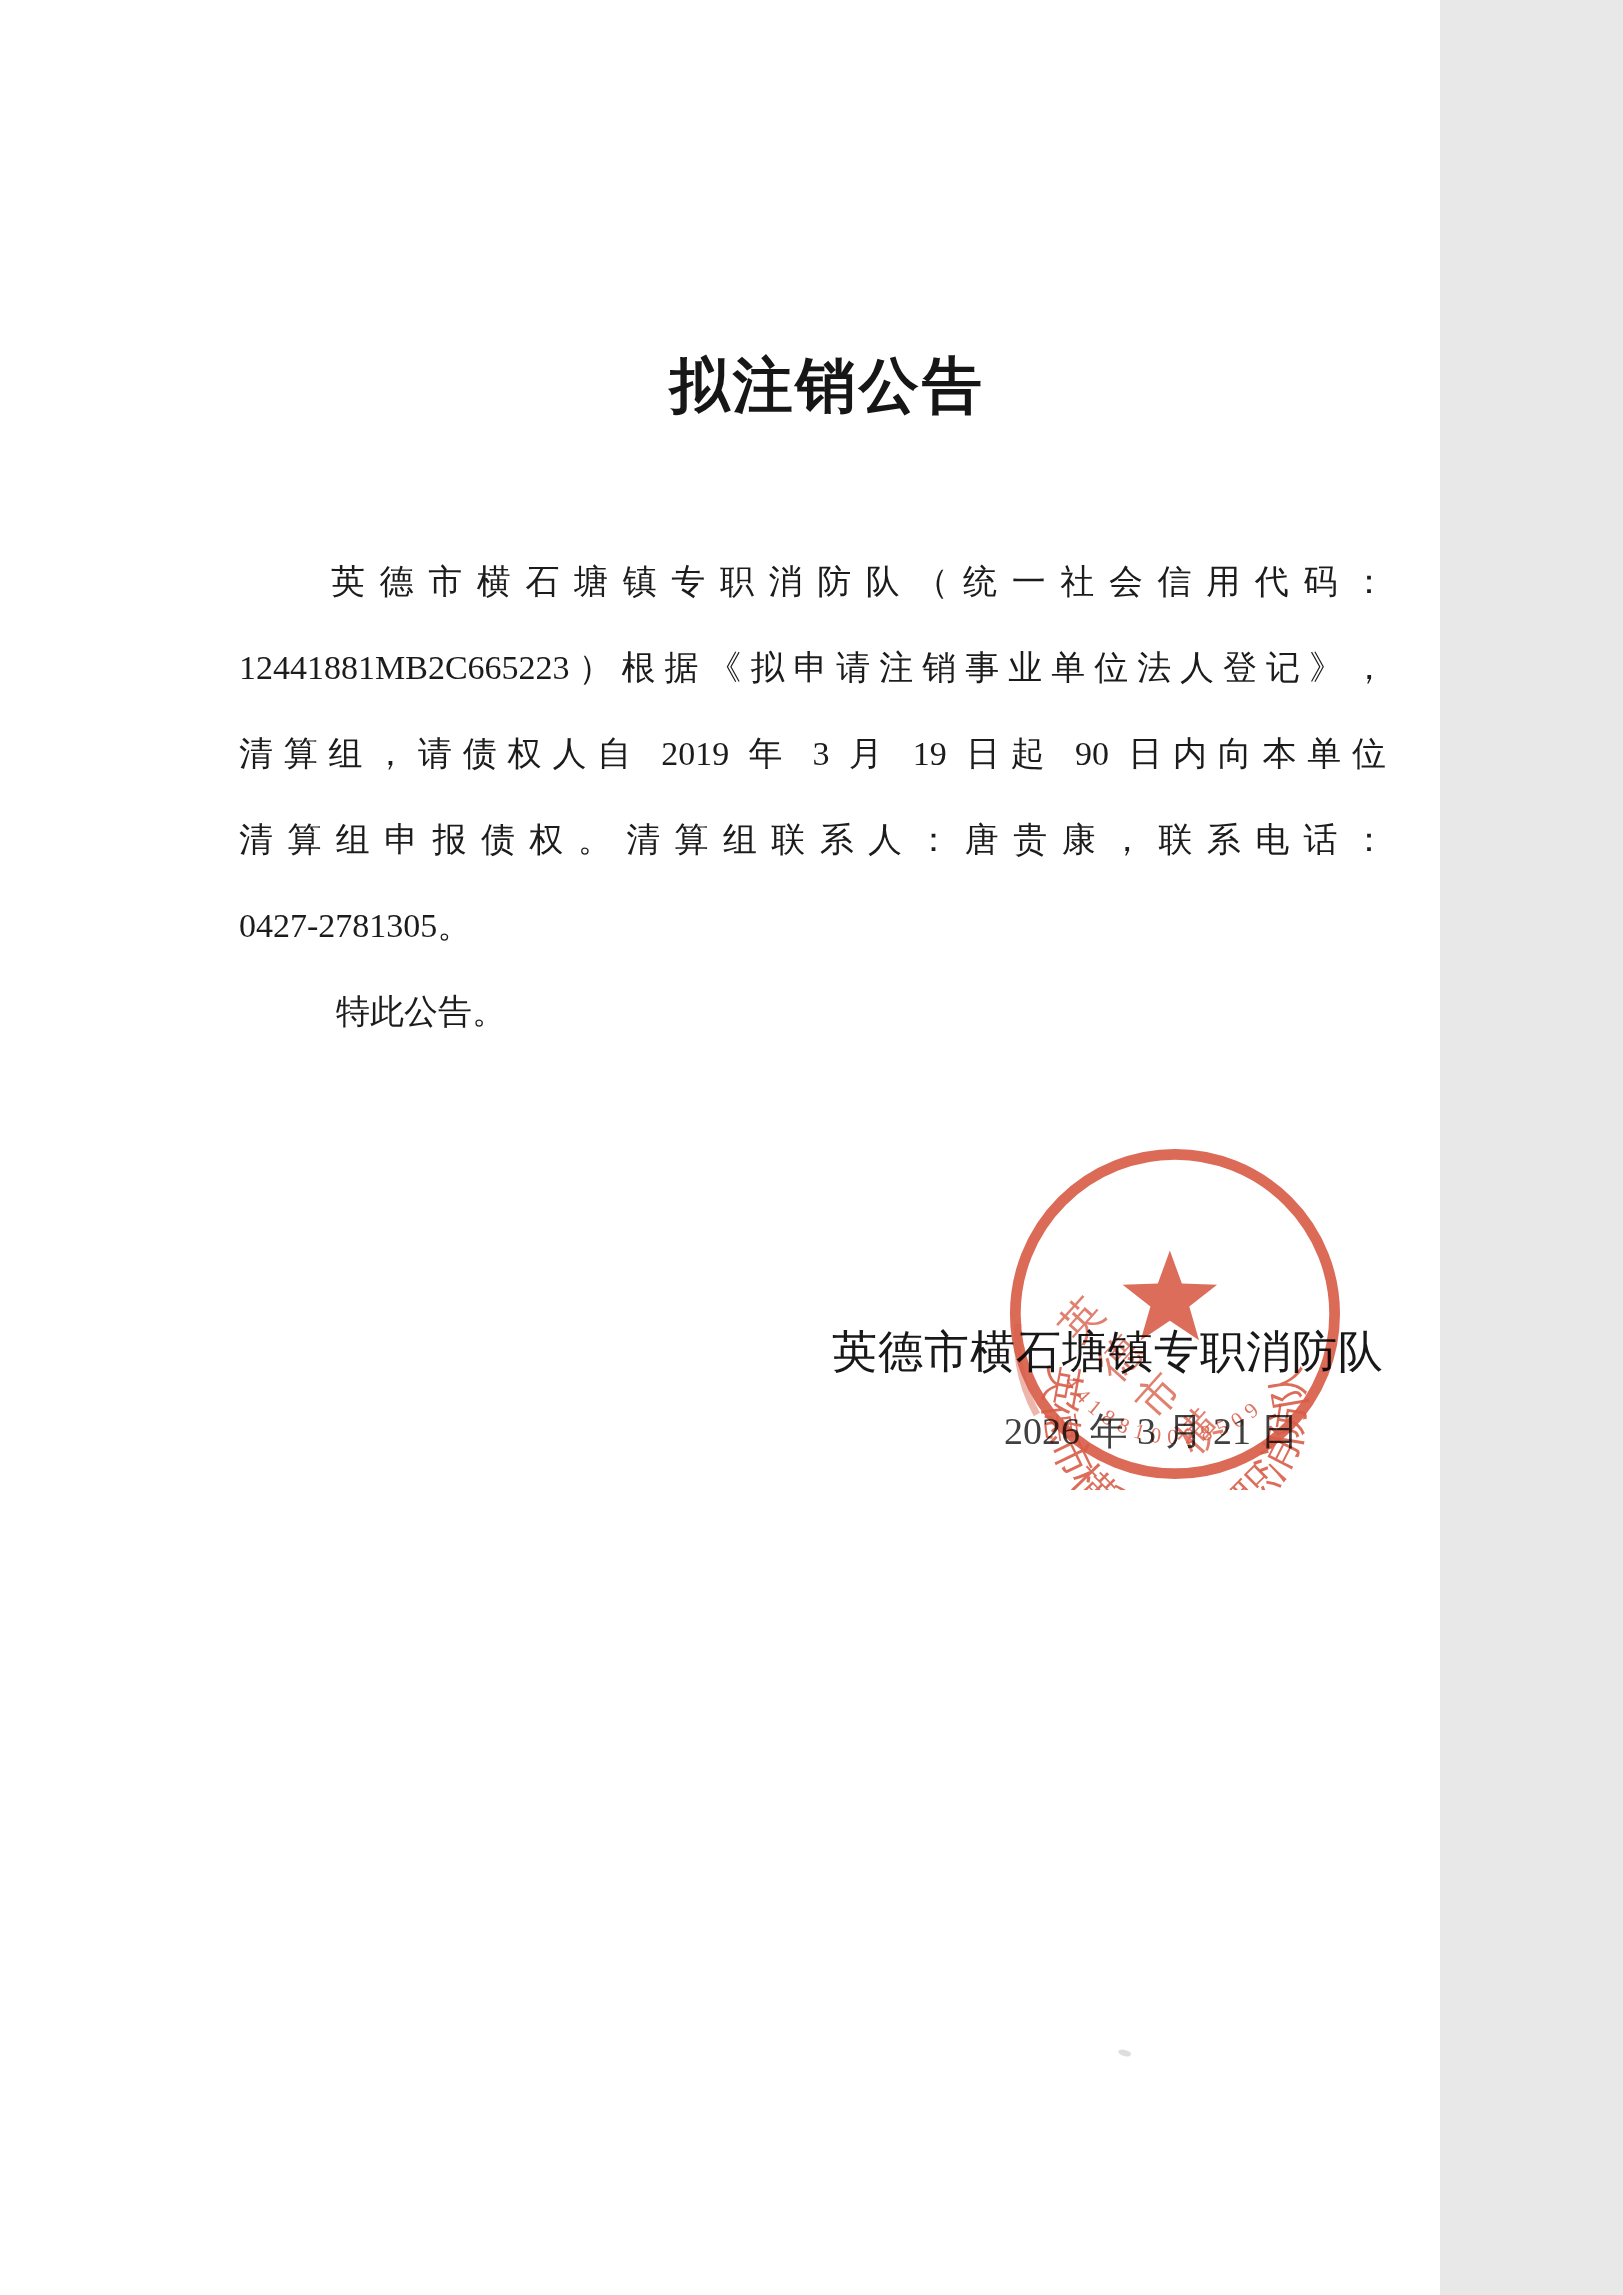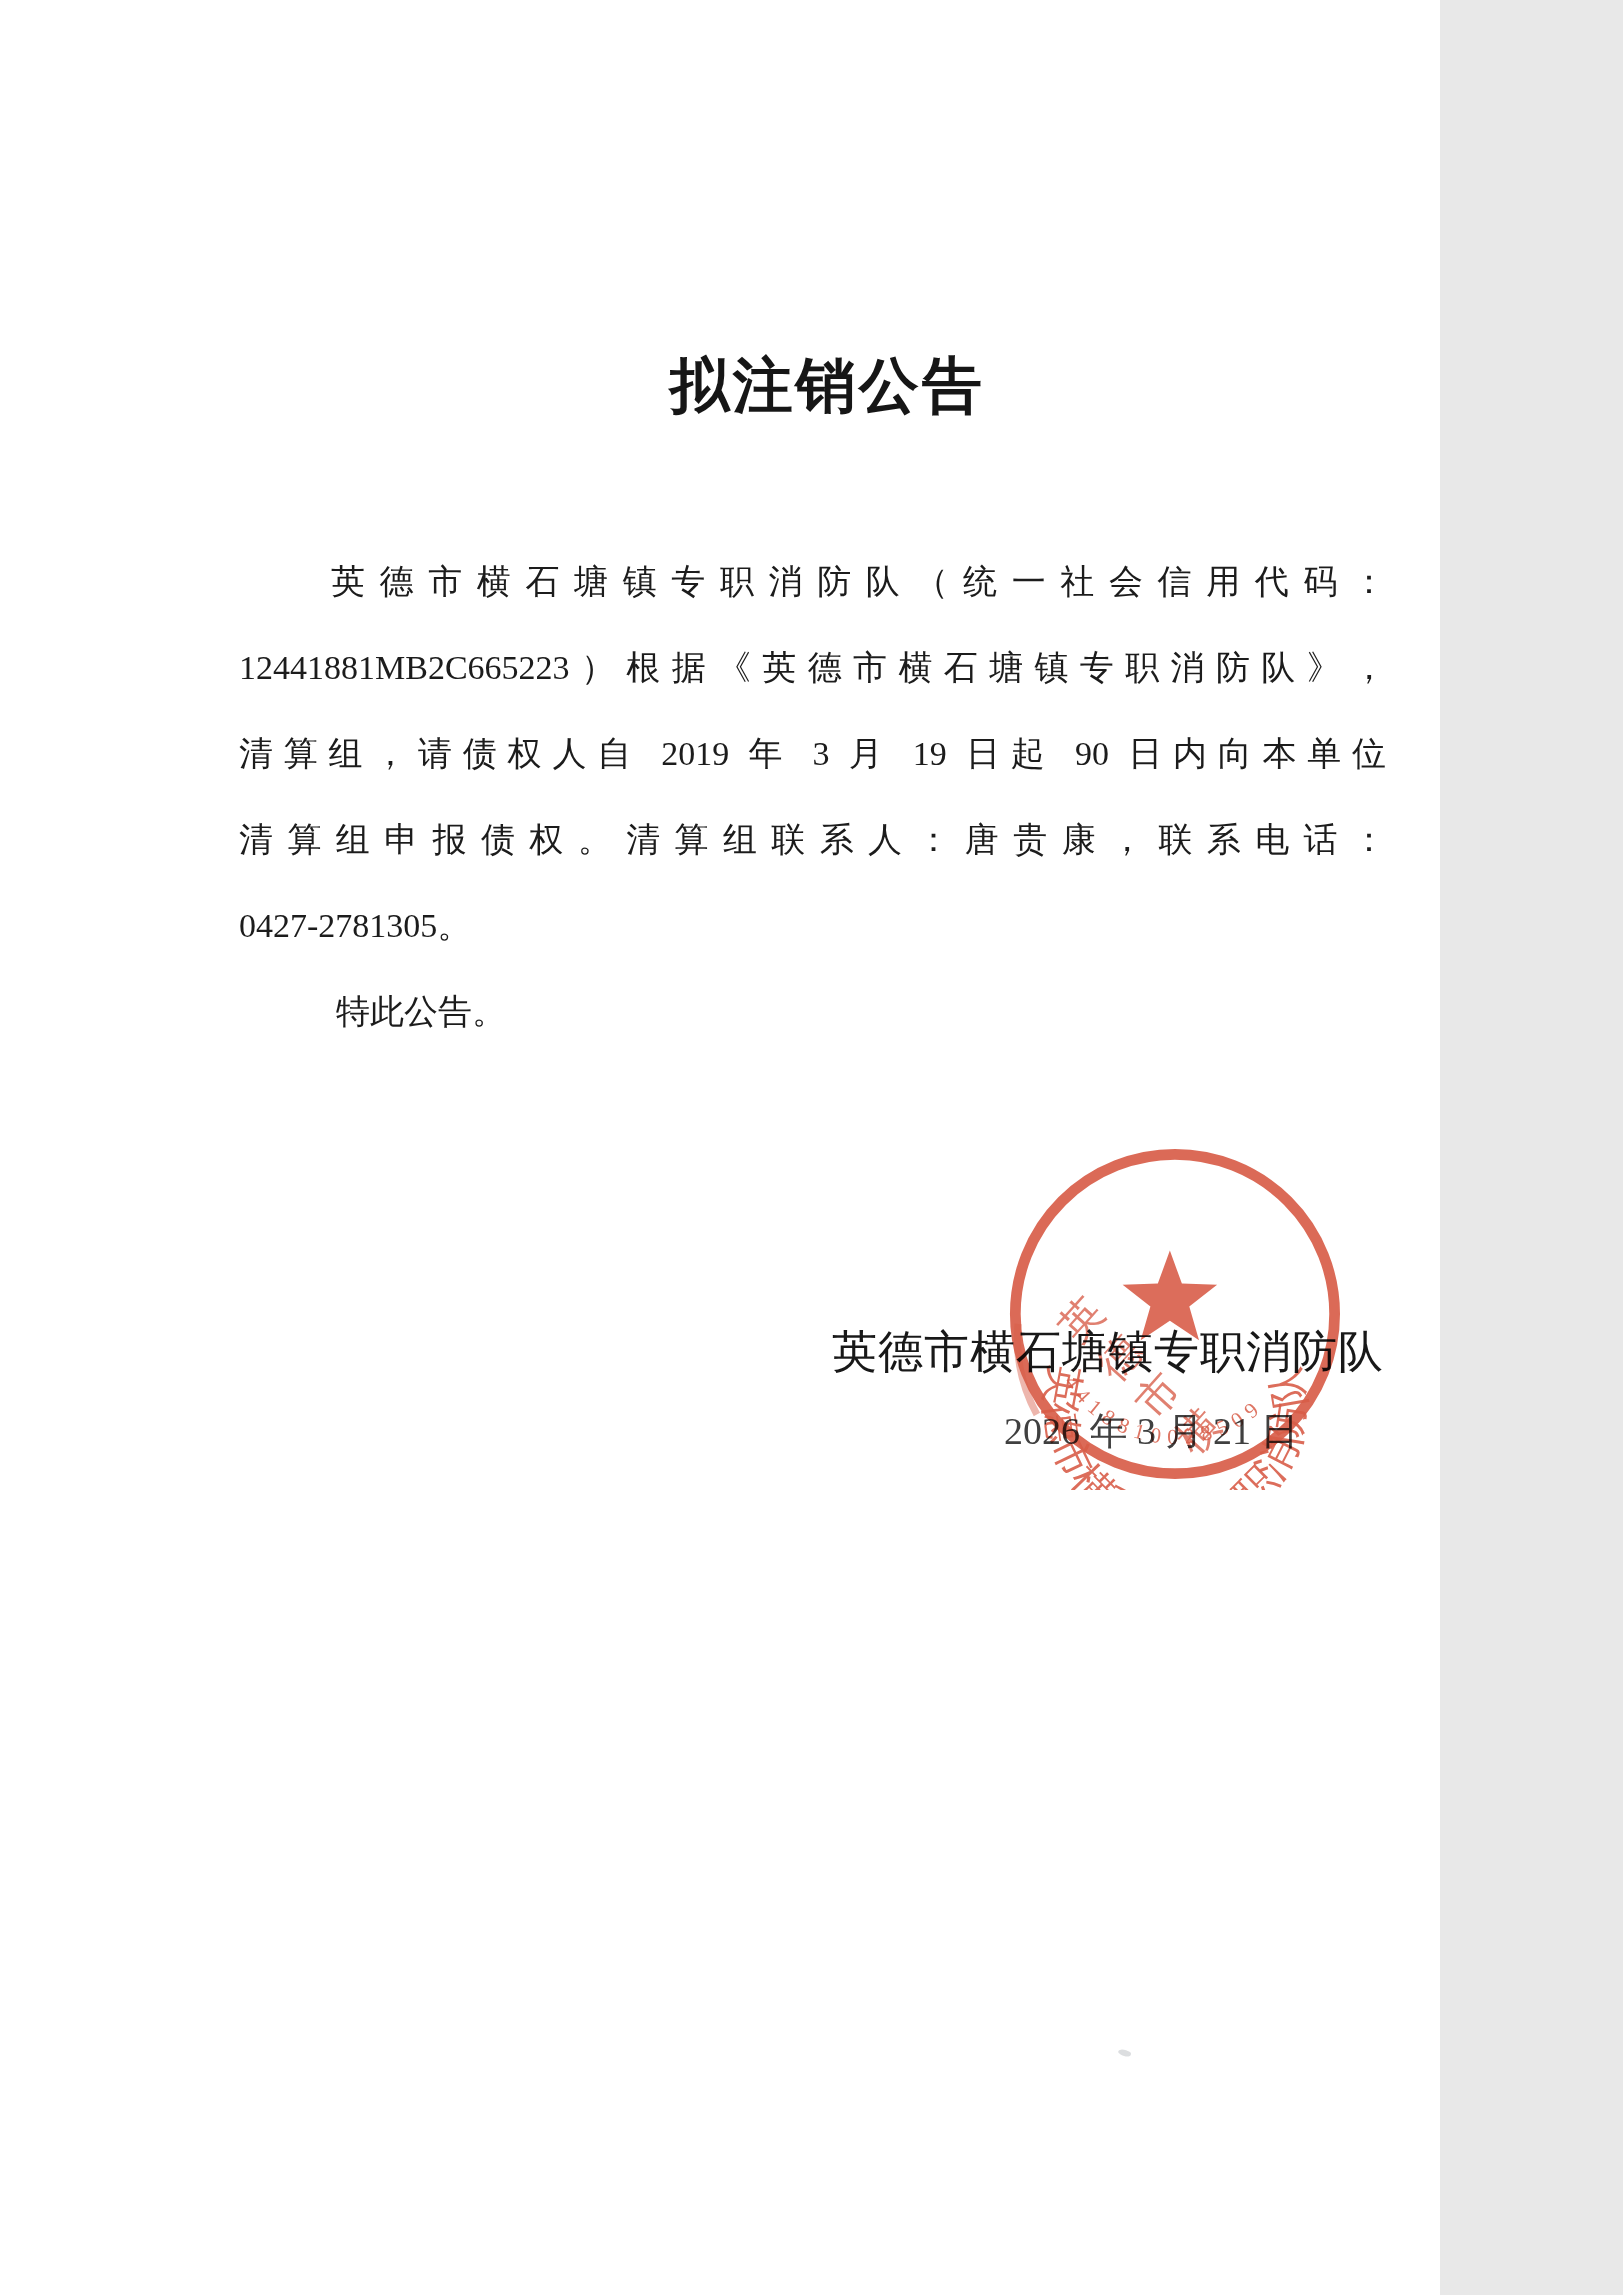--- a/index.html
+++ b/index.html
@@ -73,21 +73,21 @@
 </style>
 </head>
 <body>
 
 <div id="page">
 
   <div class="title">拟注销公告</div>
 
   <div class="body-block">
     <div class="line justified first-indent">英德市横石塘镇专职消防队（统一社会信用代码：</div>
-    <div class="line justified">12441881MB2C665223）根据《英德市横石塘镇专职消防队》，</div>
+    <div class="line justified">12441881MB2C665223）根据《拟申请注销事业单位法人登记》，</div>
     <div class="line justified">清算组，请债权人自 2019 年 3 月 19 日起 90 日内向本单位</div>
     <div class="line justified">清算组申报债权。清算组联系人：唐贵康，联系电话：</div>
     <div class="line">0427-2781305。</div>
     <div class="line closing-indent">特此公告。</div>
   </div>
 
   <div class="signature">英德市横石塘镇专职消防队</div>
 
   <div class="date">2026 年 3 月 21 日</div>
 

